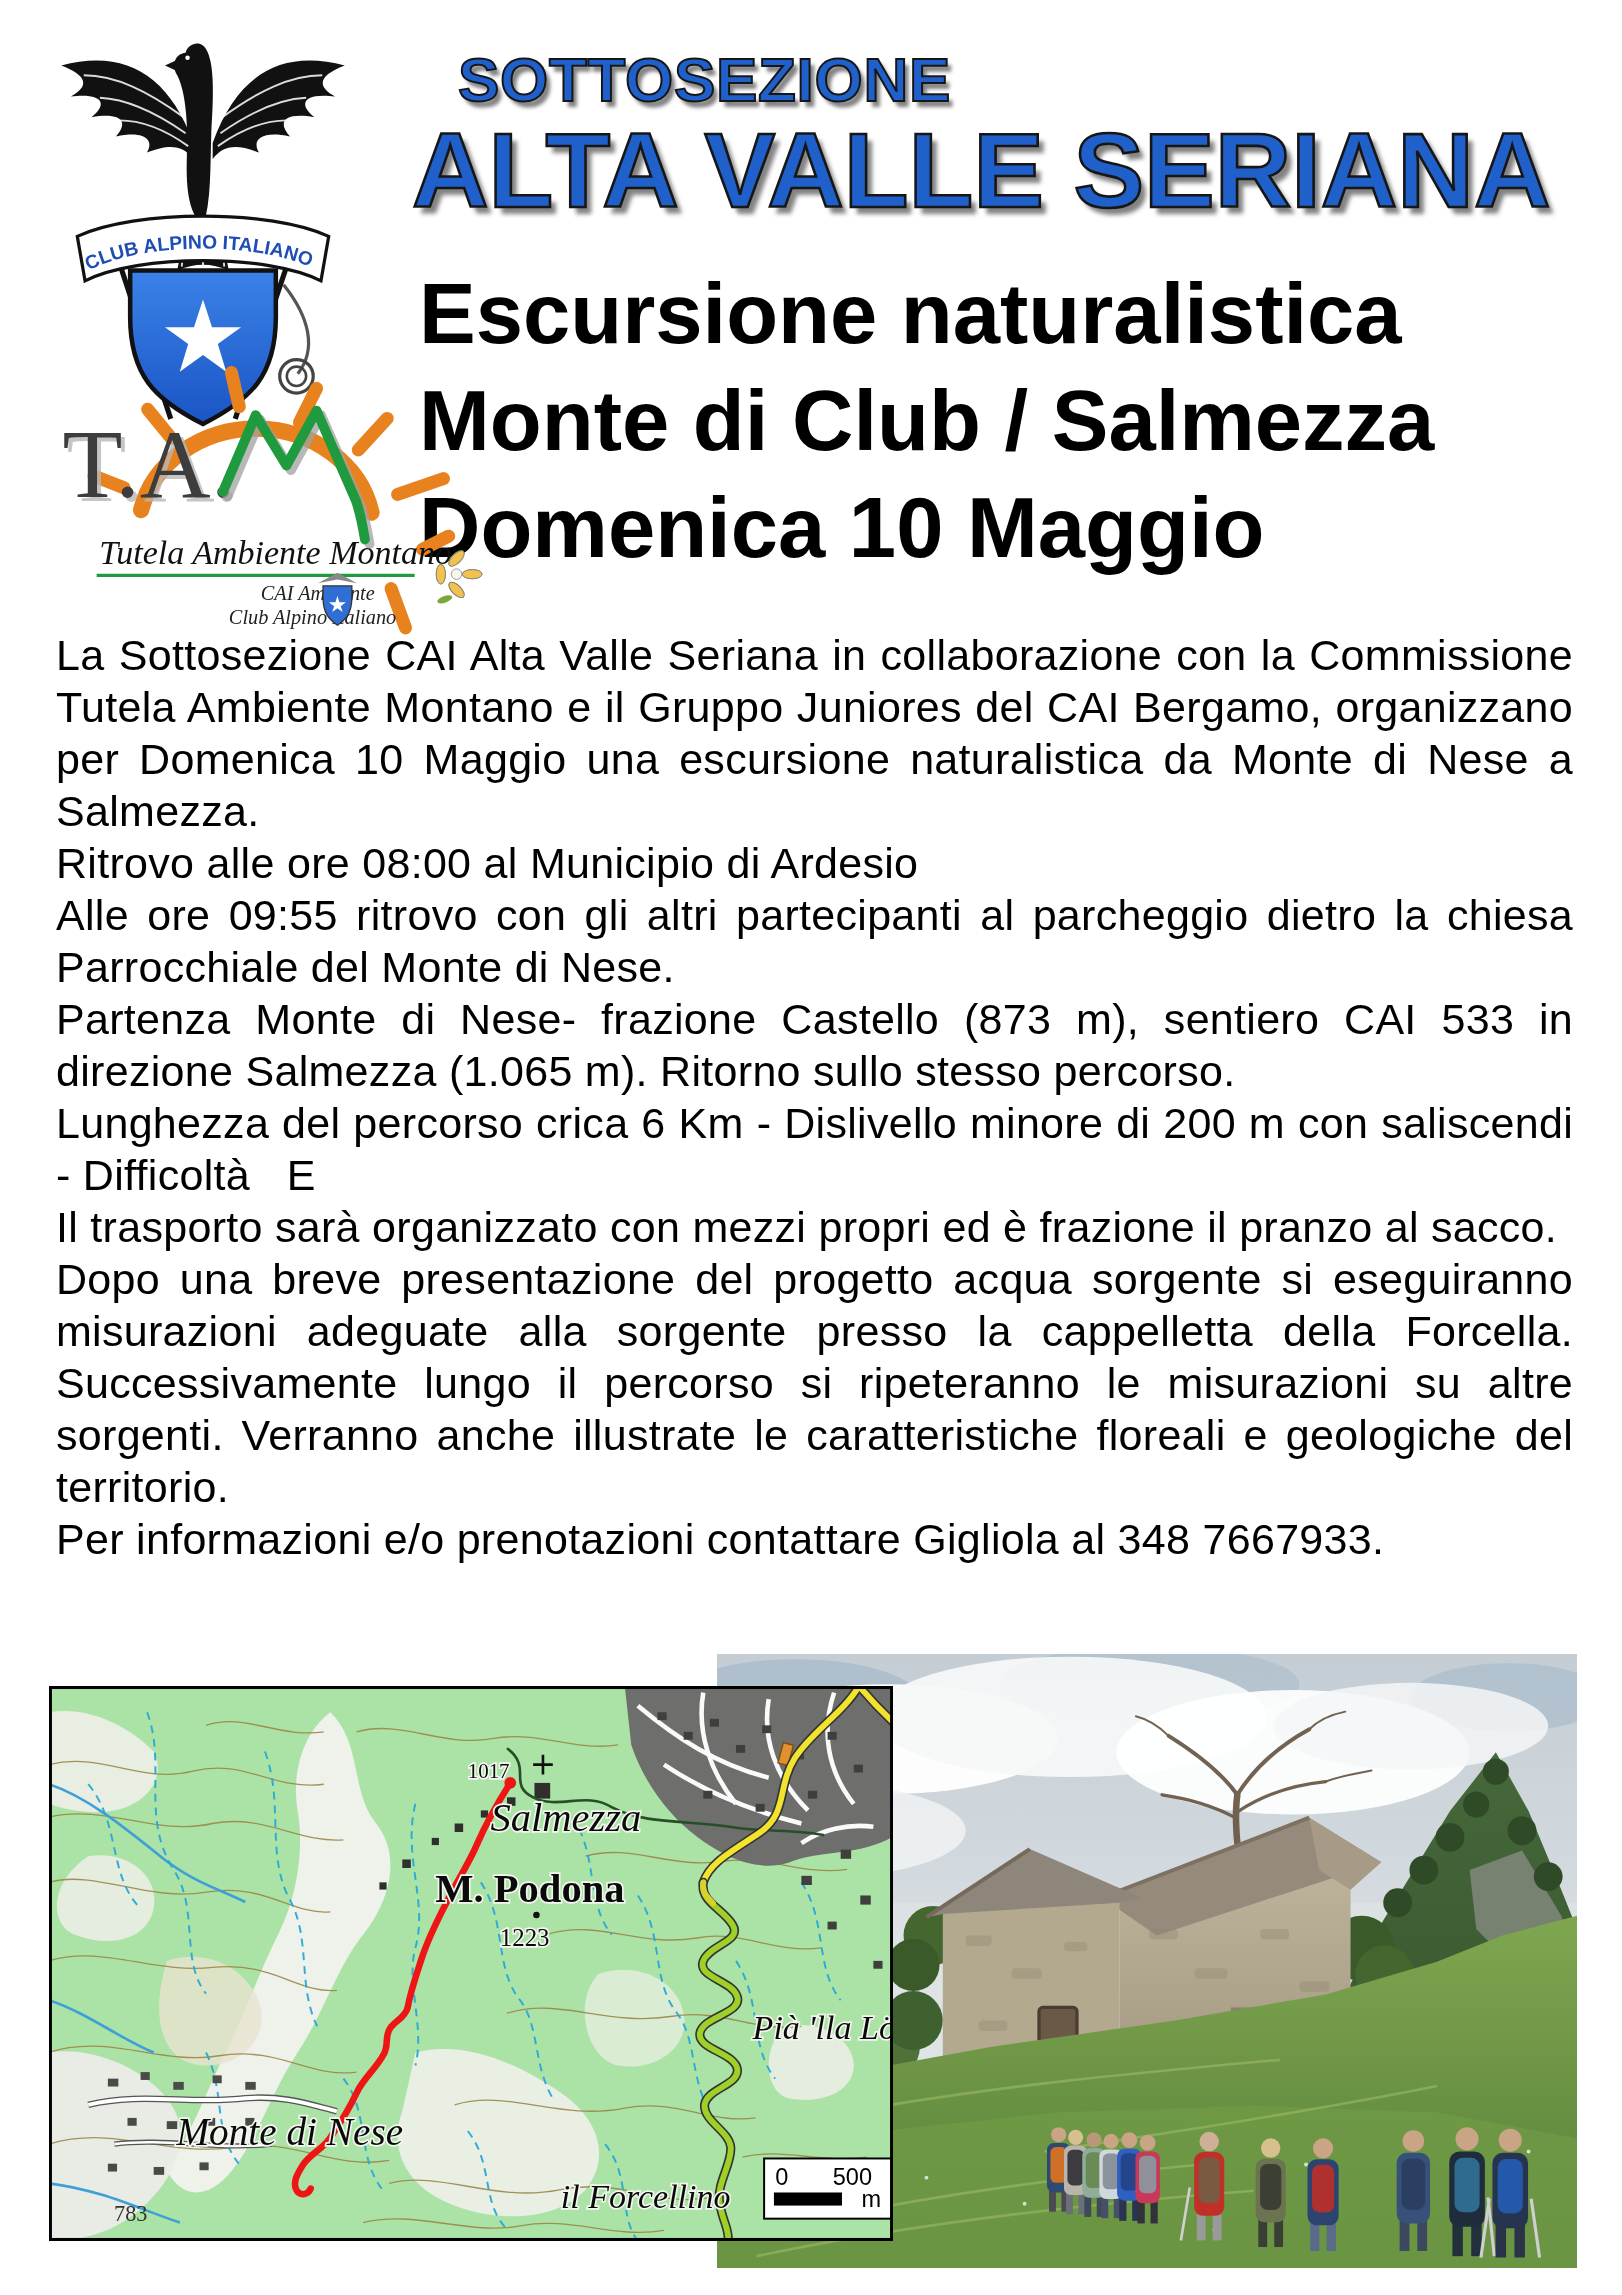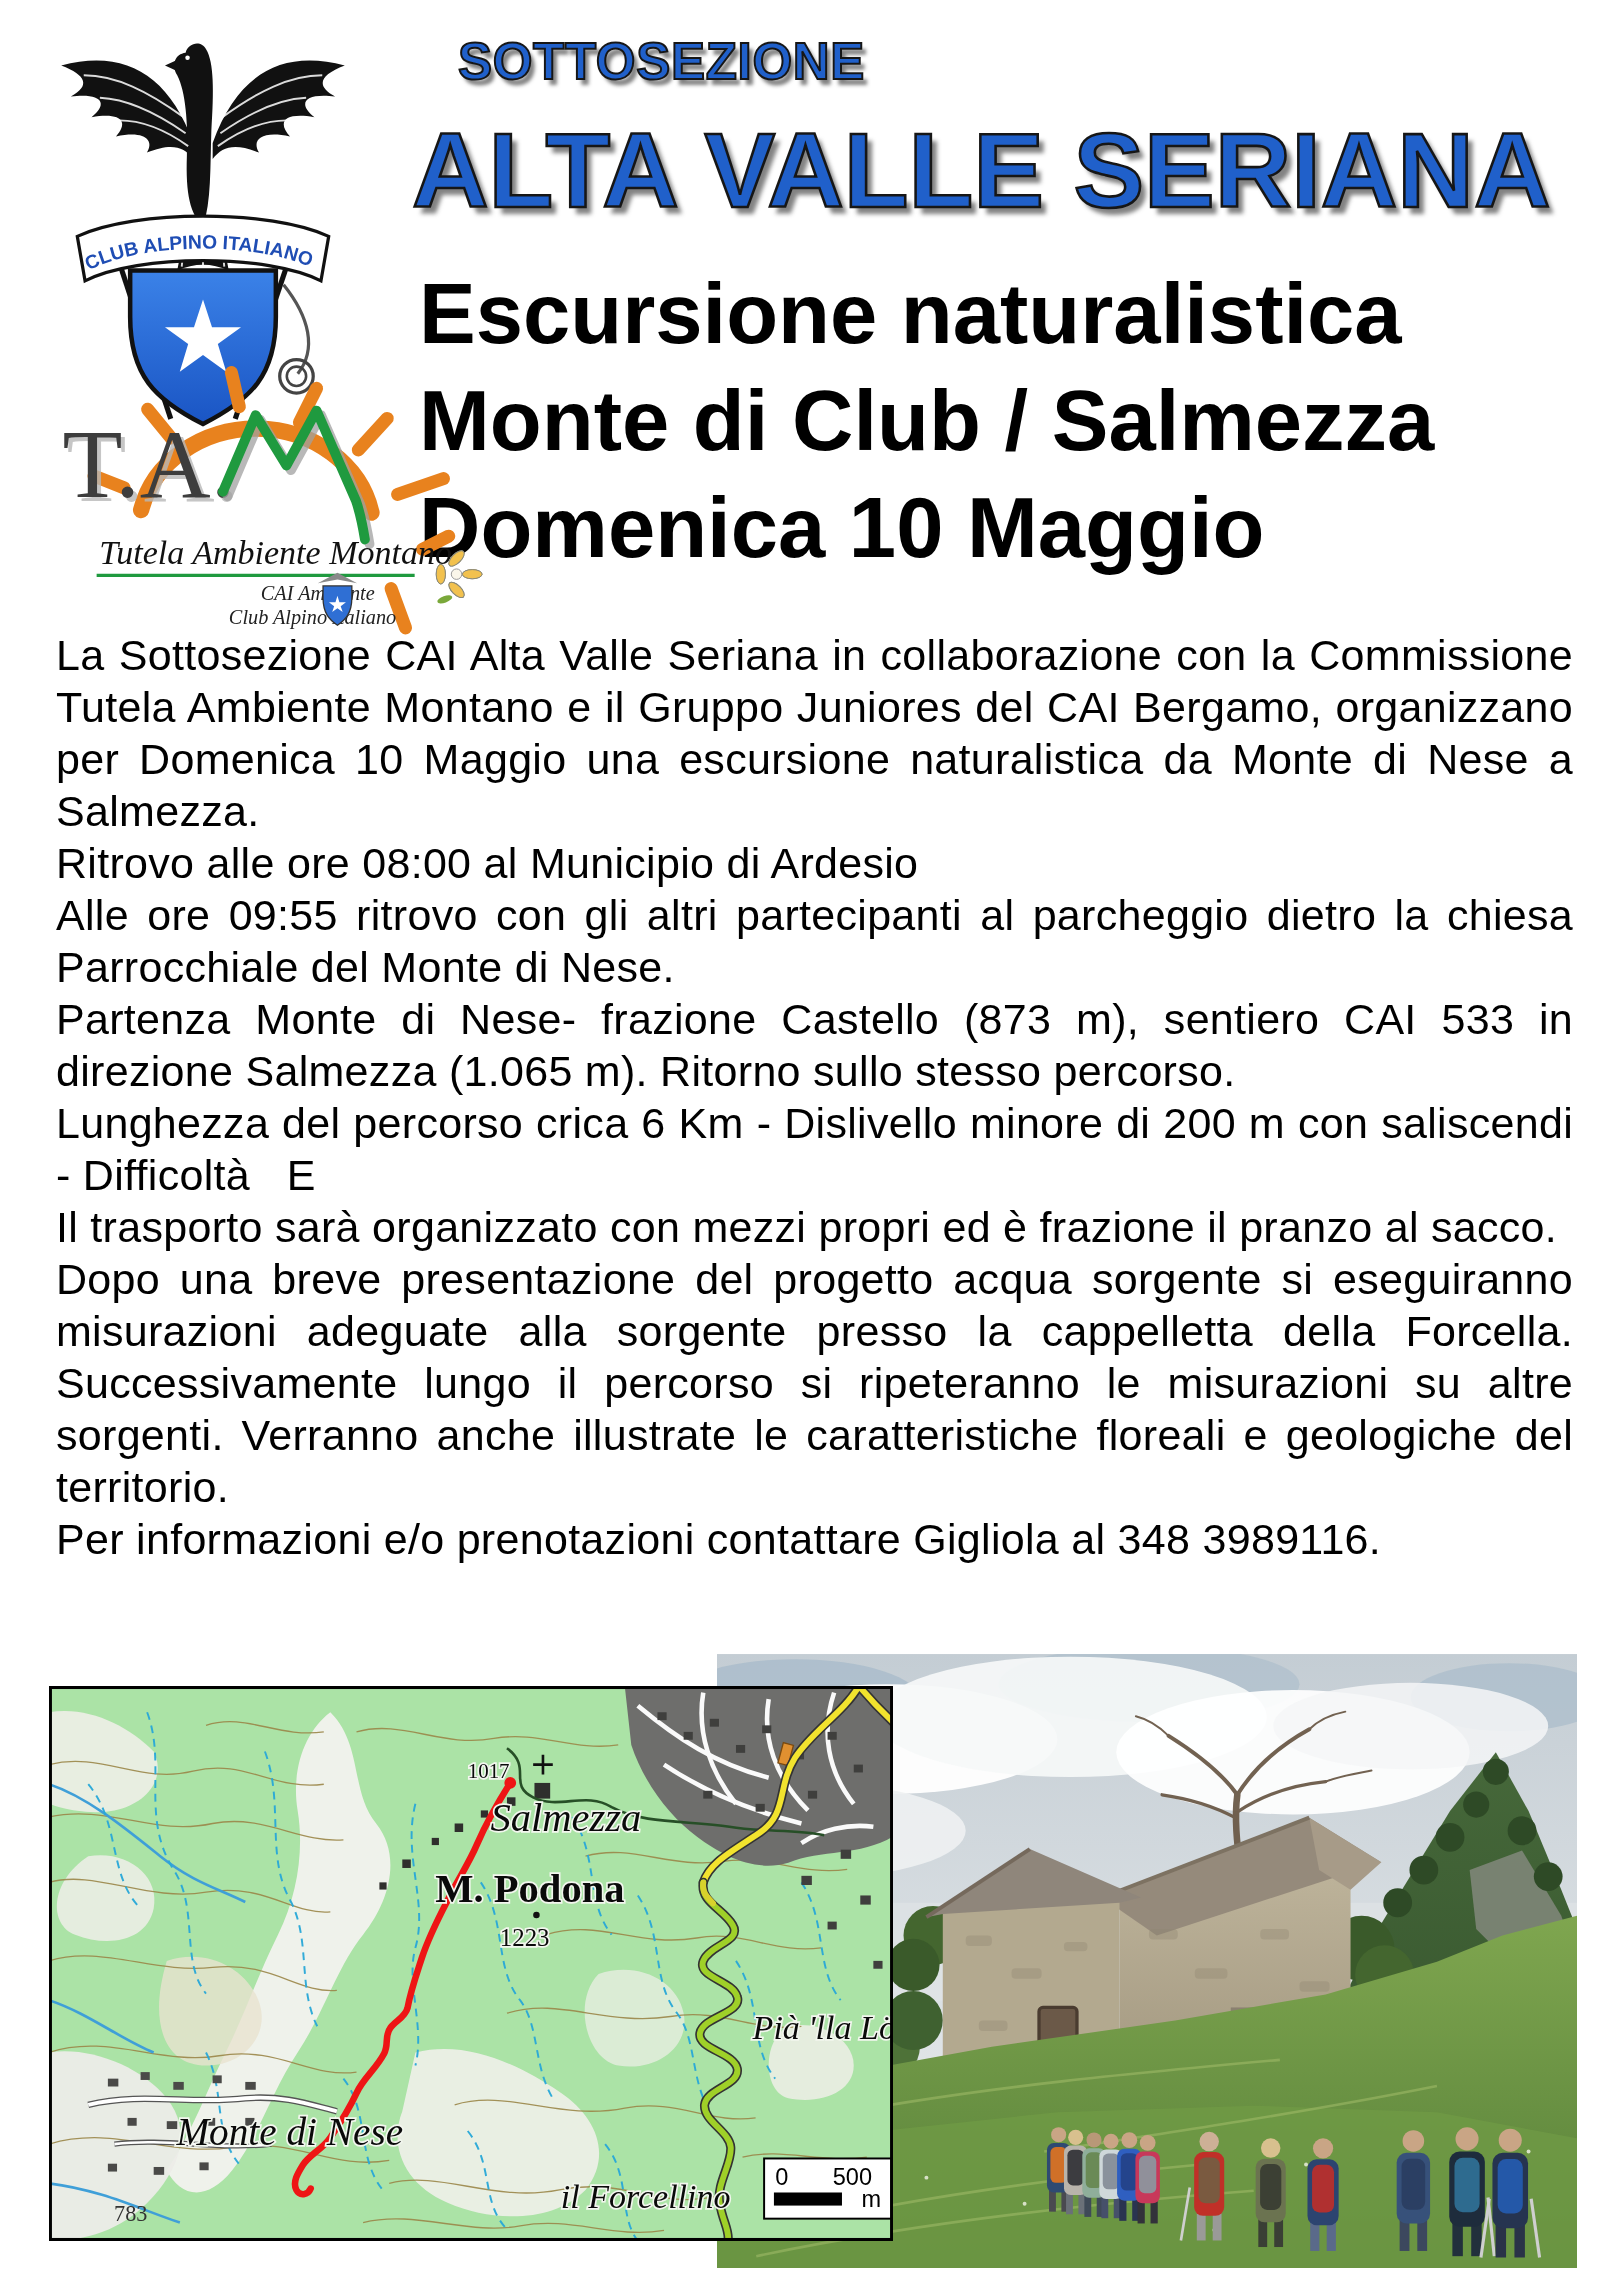--- a/index.html
+++ b/index.html
@@ -4,22 +4,22 @@
 <style>
   html,body{margin:0;padding:0;background:#888;}
   .page{
     position:relative;width:1623px;height:2295px;background:#ffffff;
     overflow:hidden;font-family:"Liberation Sans",sans-serif;color:#000;
   }
   .abs{position:absolute;}
   
   .cai-logo{left:36px;top:14.4px;width:334px;height:419px;}
   .hdr-sub{
-    left:458px;top:32px;width:654px;
-    font-size:51px;font-weight:bold;letter-spacing:0.7px;
+    left:458px;top:44px;width:654px;
+    font-size:62px;font-weight:bold;letter-spacing:0.7px;
     color:#2060ca;-webkit-text-stroke:2px #161616;
     text-shadow:4.6px 5.9px 3.9px rgba(30,30,30,.55);
     white-space:nowrap;
   }
   .hdr-main{
     left:412px;top:110px;width:1178px;
     font-size:106px;font-weight:bold;letter-spacing:0px;
     color:#2060ca;-webkit-text-stroke:2.6px #161616;
     text-shadow:5.9px 7.2px 4.6px rgba(30,30,30,.55);
     white-space:nowrap;
@@ -161,21 +161,21 @@
   </svg>
 
   <div class="abs body-text">
     <p>La Sottosezione CAI Alta Valle Seriana in collaborazione con la Commissione Tutela Ambiente Montano e il Gruppo Juniores del CAI Bergamo, organizzano per Domenica 10 Maggio una escursione naturalistica da Monte di Nese a Salmezza.</p>
     <p>Ritrovo alle ore 08:00 al Municipio di Ardesio</p>
     <p>Alle ore 09:55 ritrovo con gli altri partecipanti al parcheggio dietro la chiesa Parrocchiale del Monte di Nese.</p>
     <p>Partenza Monte di Nese- frazione Castello (873 m), sentiero CAI 533 in direzione Salmezza (1.065 m). Ritorno sullo stesso percorso.</p>
     <p>Lunghezza del percorso crica 6 Km - Dislivello minore di 200 m con saliscendi - Difficoltà&nbsp;&nbsp;&nbsp;E</p>
     <p>Il trasporto sarà organizzato con mezzi propri ed è frazione il pranzo al sacco.</p>
     <p>Dopo una breve presentazione del progetto acqua sorgente si eseguiranno misurazioni adeguate alla sorgente presso la cappelletta della Forcella. Successivamente lungo il percorso si ripeteranno le misurazioni su altre sorgenti. Verranno anche illustrate le caratteristiche floreali e geologiche del territorio.</p>
-    <p>Per informazioni e/o prenotazioni contattare Gigliola al 348 3989116.</p>
+    <p>Per informazioni e/o prenotazioni contattare Gigliola al 348 7667933.</p>
   </div>
 
   <svg class="abs photo" viewBox="0 0 1314 938">
     <defs>
       <linearGradient id="skyG" x1="0" y1="0" x2="0" y2="1">
         <stop offset="0" stop-color="#c4cdd4"></stop>
           <stop offset=".6" stop-color="#dde2e5"></stop>
           <stop offset="1" stop-color="#ecefef"></stop>
       </linearGradient>
       <linearGradient id="grassG" x1="0" y1="0" x2="0" y2="1">

